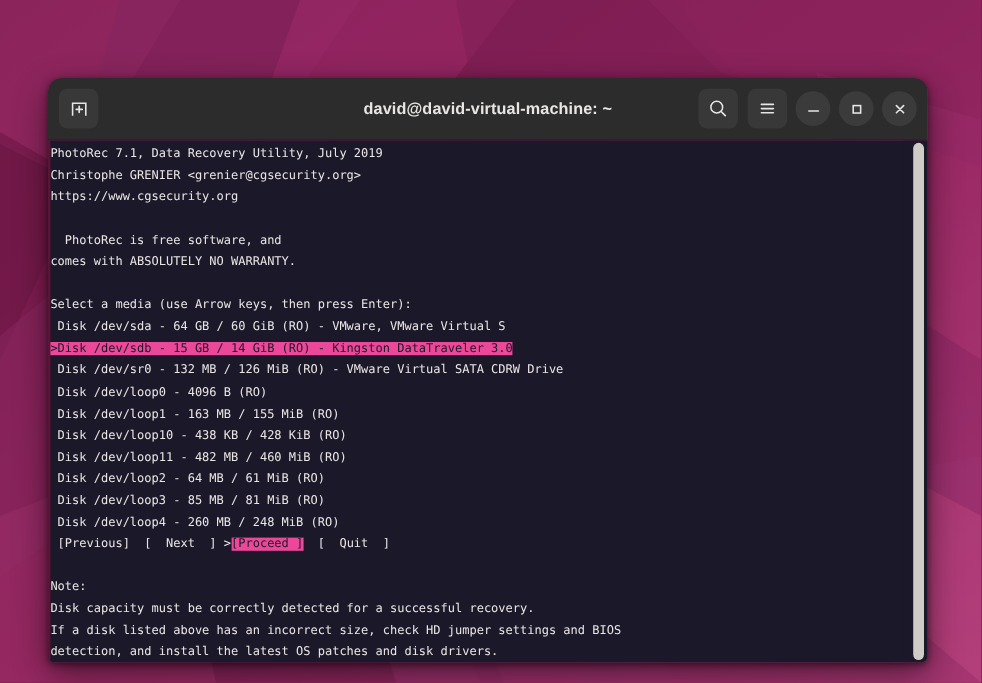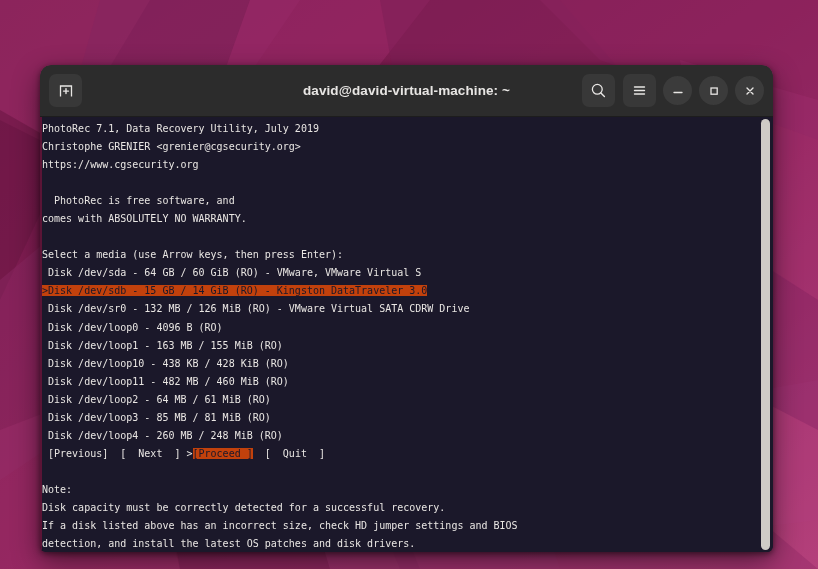--- a/index.html
+++ b/index.html
@@ -106,21 +106,21 @@
     font-family: "DejaVu Sans Mono", "Liberation Mono", monospace;
     font-size: 10px;
     line-height: 18.05px;
     color: #e9e6e3;
     white-space: pre;
     letter-spacing: 0px;
     padding-left: 0px;
   }
   .line { height: 18.05px; white-space: pre; }
   .hl {
-    background: #c2410c;
+    background: #ec4899;
     color: #1b182a;
   }
   
   #term-left-strip {
     position: absolute;
     left: 0; top: 0; bottom: 0;
     width: 2px;
     background: #5b1436;
   }
   

